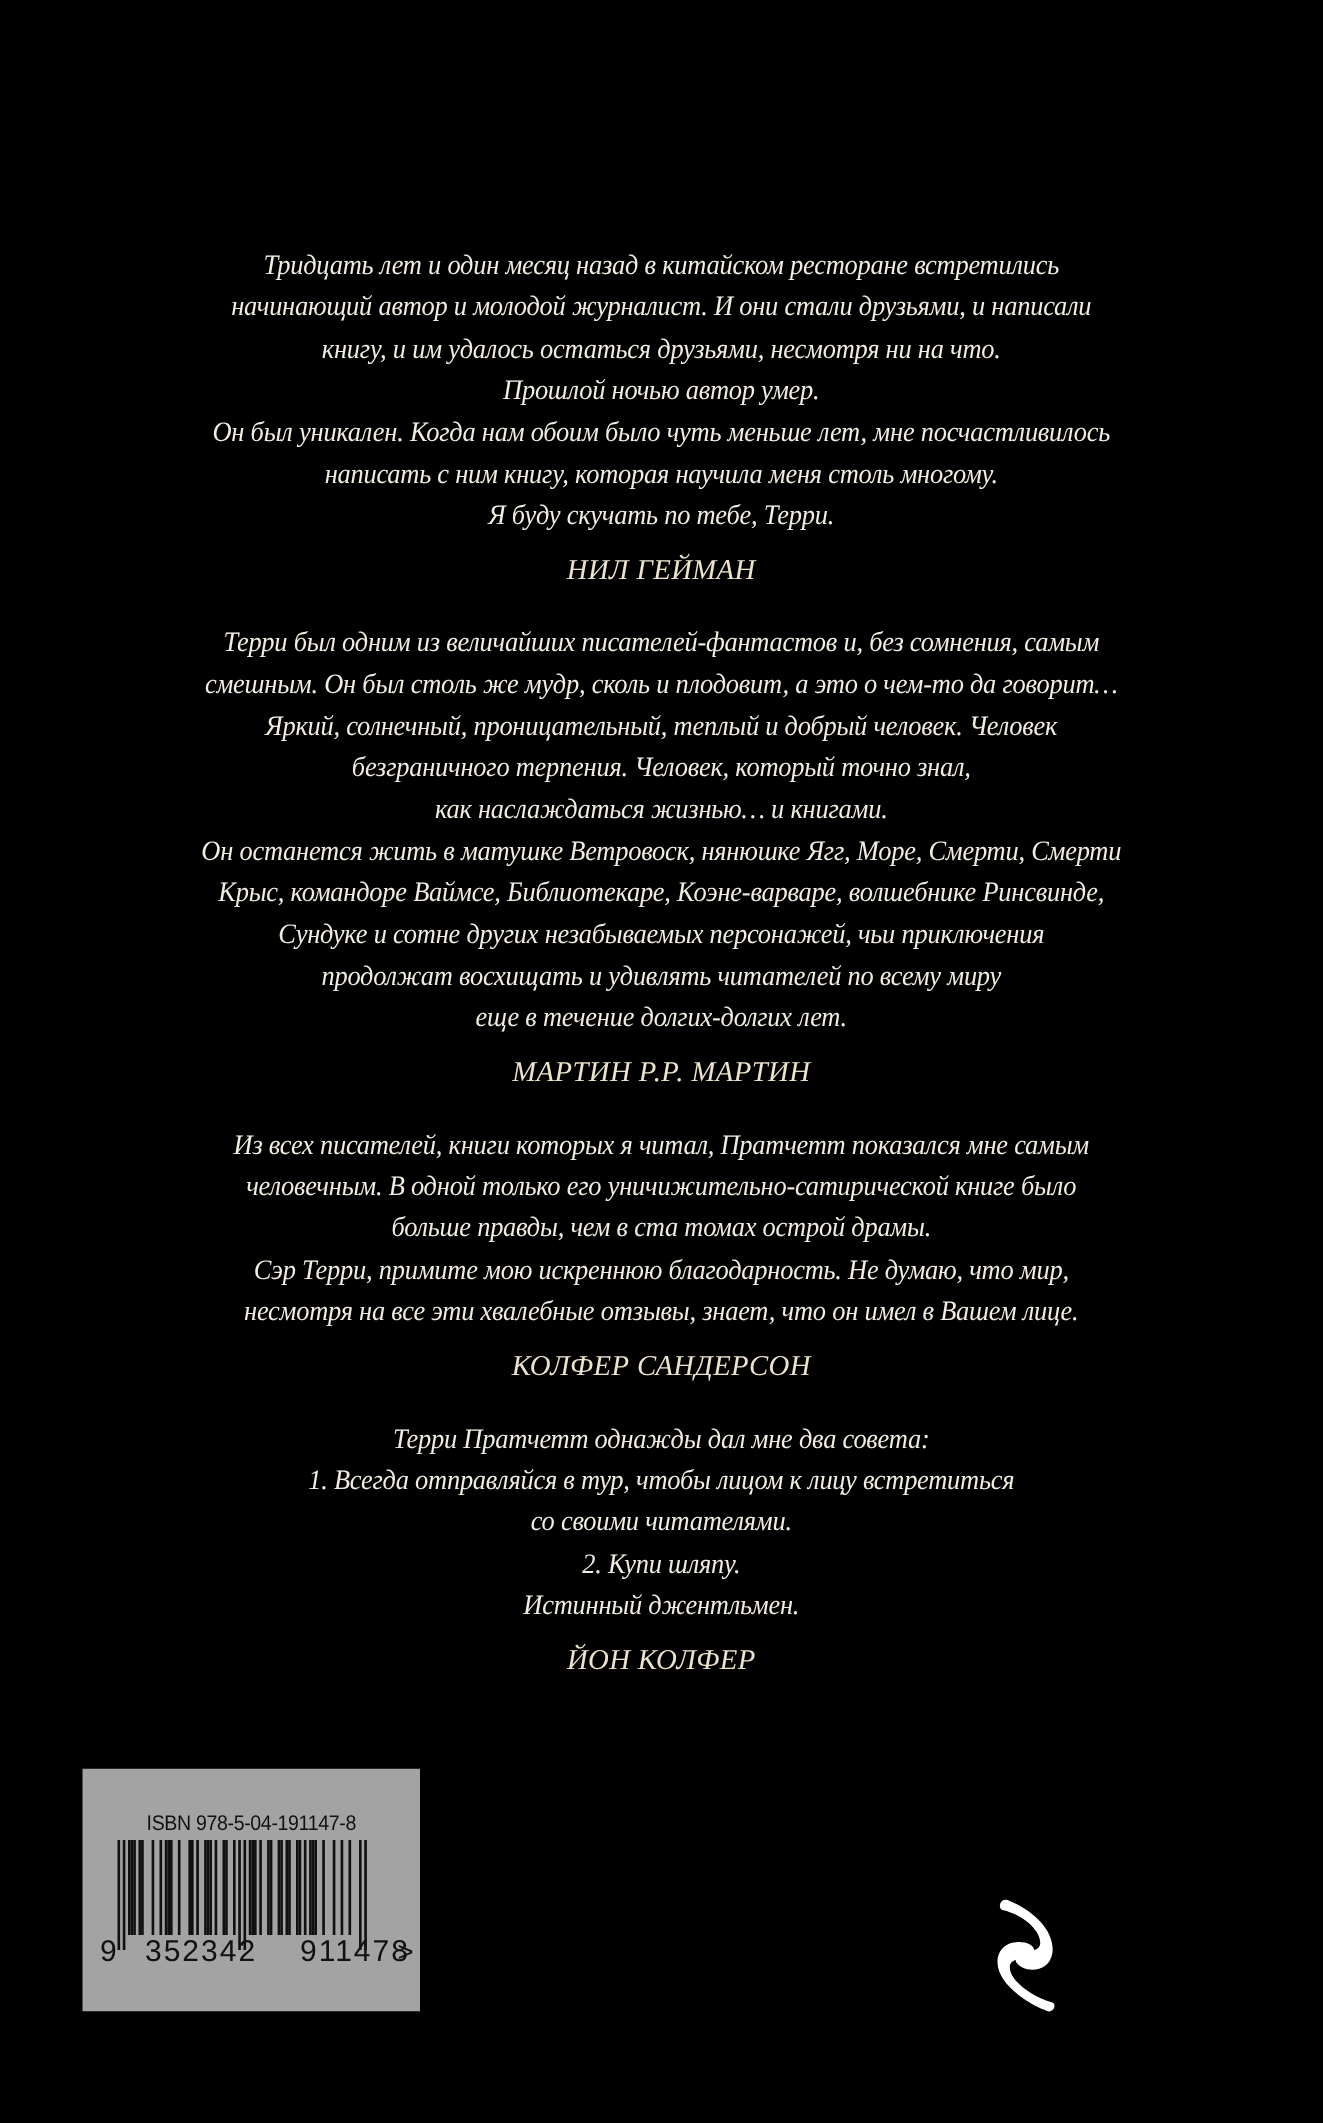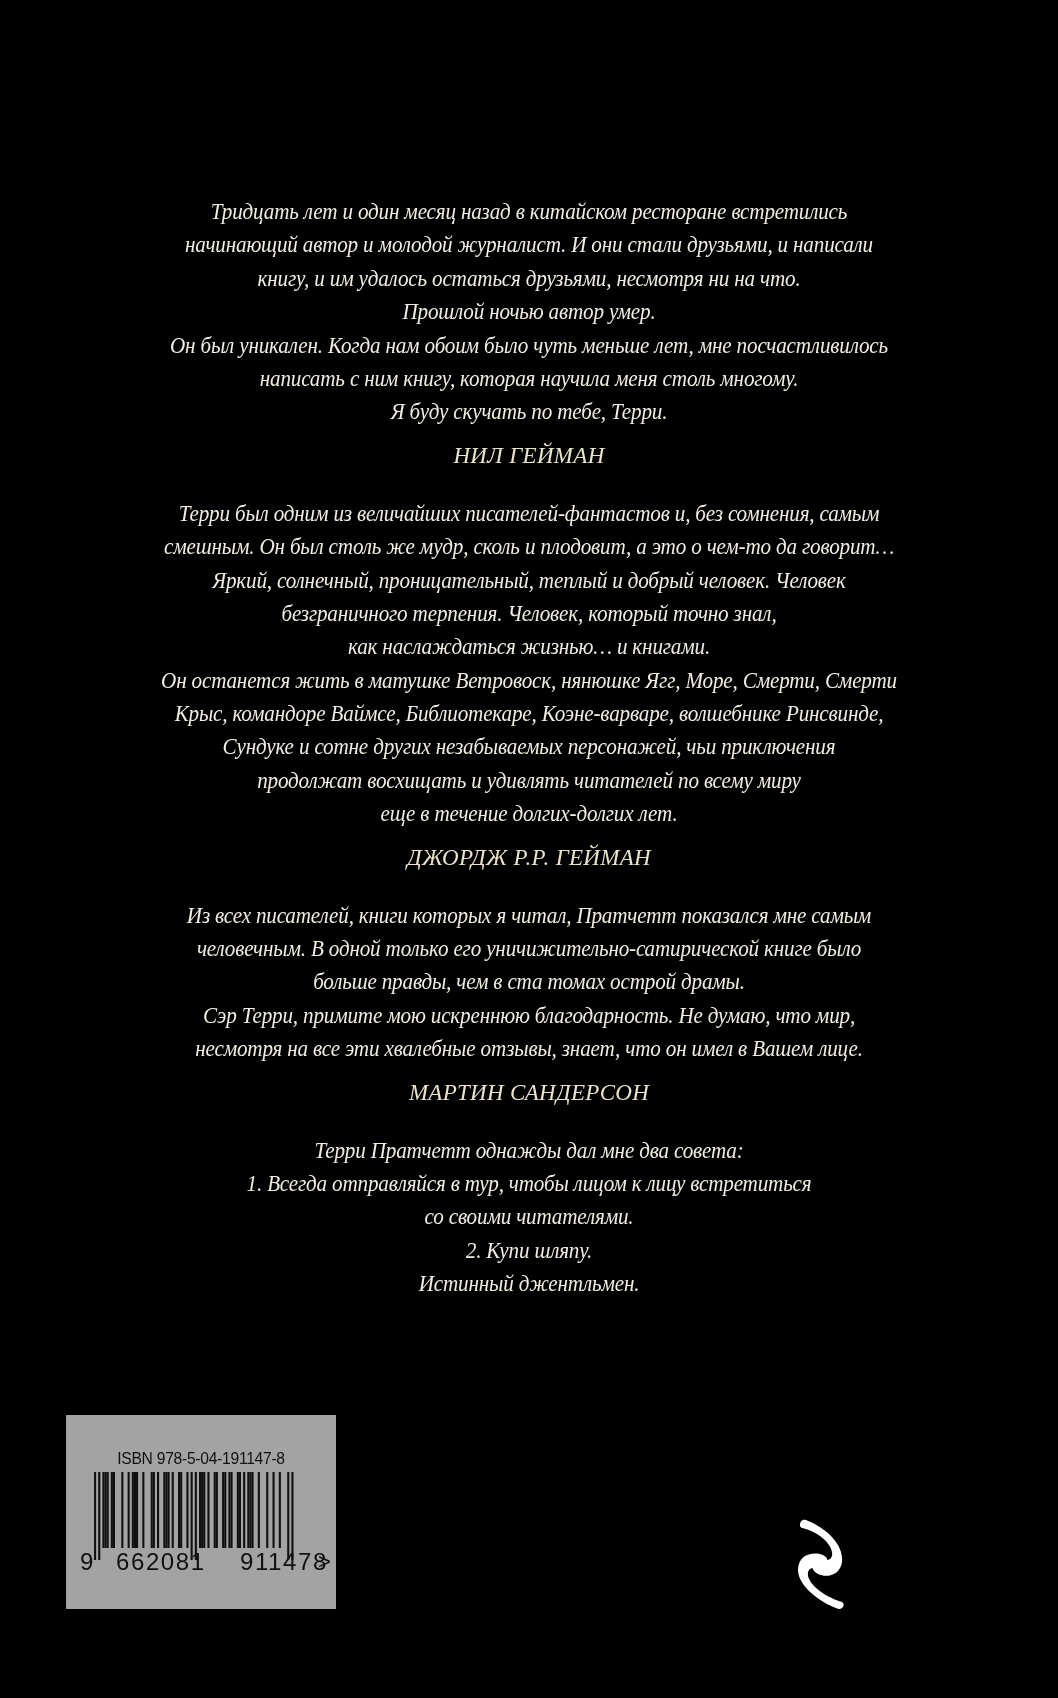--- a/index.html
+++ b/index.html
@@ -108,38 +108,39 @@
     <span class="quote-line">Терри был одним из величайших писателей-фантастов и, без сомнения, самым</span>
     <span class="quote-line">смешным. Он был столь же мудр, сколь и плодовит, а это о чем-то да говорит…</span>
     <span class="quote-line">Яркий, солнечный, проницательный, теплый и добрый человек. Человек</span>
     <span class="quote-line">безграничного терпения. Человек, который точно знал,</span>
     <span class="quote-line">как наслаждаться жизнью… и книгами.</span>
     <span class="quote-line">Он останется жить в матушке Ветровоск, нянюшке Ягг, Море, Смерти, Смерти</span>
     <span class="quote-line">Крыс, командоре Ваймсе, Библиотекаре, Коэне-варваре, волшебнике Ринсвинде,</span>
     <span class="quote-line">Сундуке и сотне других незабываемых персонажей, чьи приключения</span>
     <span class="quote-line">продолжат восхищать и удивлять читателей по всему миру</span>
     <span class="quote-line">еще в течение долгих-долгих лет.</span>
-    <span class="author">ДЖОРДЖ Р.Р. ГЕЙМАН</span>
+    <span class="author">МАРТИН Р.Р. МАРТИН</span>
   </div>
 
   <div class="quote-block">
     <span class="quote-line">Из всех писателей, книги которых я читал, Пратчетт показался мне самым</span>
     <span class="quote-line">человечным. В одной только его уничижительно-сатирической книге было</span>
     <span class="quote-line">больше правды, чем в ста томах острой драмы.</span>
     <span class="quote-line">Сэр Терри, примите мою искреннюю благодарность. Не думаю, что мир,</span>
     <span class="quote-line">несмотря на все эти хвалебные отзывы, знает, что он имел в Вашем лице.</span>
-    <span class="author">МАРТИН САНДЕРСОН</span>
+    <span class="author">КОЛФЕР САНДЕРСОН</span>
   </div>
 
   <div class="quote-block">
     <span class="quote-line">Терри Пратчетт однажды дал мне два совета:</span>
     <span class="quote-line">1. Всегда отправляйся в тур, чтобы лицом к лицу встретиться</span>
     <span class="quote-line">со своими читателями.</span>
     <span class="quote-line">2. Купи шляпу.</span>
     <span class="quote-line">Истинный джентльмен.</span>
+    <span class="author">ЙОН КОЛФЕР</span>
   </div>
 
 </div>
 
 <div class="barcode-box">
   <div class="isbn-text">ISBN 978-5-04-191147-8</div>
   <svg class="bars" id="barcode-svg" viewBox="0 0 270 194" width="270" height="194">
       <rect x="28.00" y="57" width="2.10" height="88" fill="#111111"></rect>
       <rect x="32.20" y="57" width="2.10" height="88" fill="#111111"></rect>
       <rect x="36.40" y="57" width="2.10" height="76" fill="#111111"></rect>
@@ -182,21 +183,21 @@
       <rect x="183.40" y="57" width="2.10" height="76" fill="#111111"></rect>
       <rect x="185.50" y="57" width="2.10" height="76" fill="#111111"></rect>
       <rect x="191.80" y="57" width="2.10" height="76" fill="#111111"></rect>
       <rect x="200.20" y="57" width="2.10" height="76" fill="#111111"></rect>
       <rect x="206.50" y="57" width="2.10" height="76" fill="#111111"></rect>
       <rect x="212.80" y="57" width="2.10" height="76" fill="#111111"></rect>
       <rect x="221.20" y="57" width="2.10" height="88" fill="#111111"></rect>
       <rect x="225.40" y="57" width="2.10" height="88" fill="#111111"></rect>
     </svg>
   <span class="barcode-digits" style="left:14px;">9</span>
-  <span class="barcode-digits" style="left:50px;">662081</span>
+  <span class="barcode-digits" style="left:50px;">352342</span>
   <span class="barcode-digits" style="left:144px;margin-left:30px;">911478</span>
   <span class="barcode-digits" style="left:252px; font-size:22px;">&gt;</span>
 </div>
 
 <svg class="logo" viewBox="0 0 62 96" width="62" height="96">
   <path d="M14 4 C 30 10, 52 26, 50 46 C 48 60, 34 62, 26 58 C 20 55, 18 50, 24 46 C 30 44, 38 46, 40 40 C 42 30, 28 16, 10 12 C 6 11, 8 2, 14 4 Z" fill="#ffffff"></path>
   <path d="M44 92 C 28 86, 6 70, 6 54 C 6 40, 18 36, 28 38 C 36 40, 38 46, 32 50 C 26 52, 18 50, 16 56 C 14 66, 30 80, 50 86 C 54 88, 50 96, 44 92 Z" fill="#ffffff"></path>
 </svg>
 
 </body></html>

